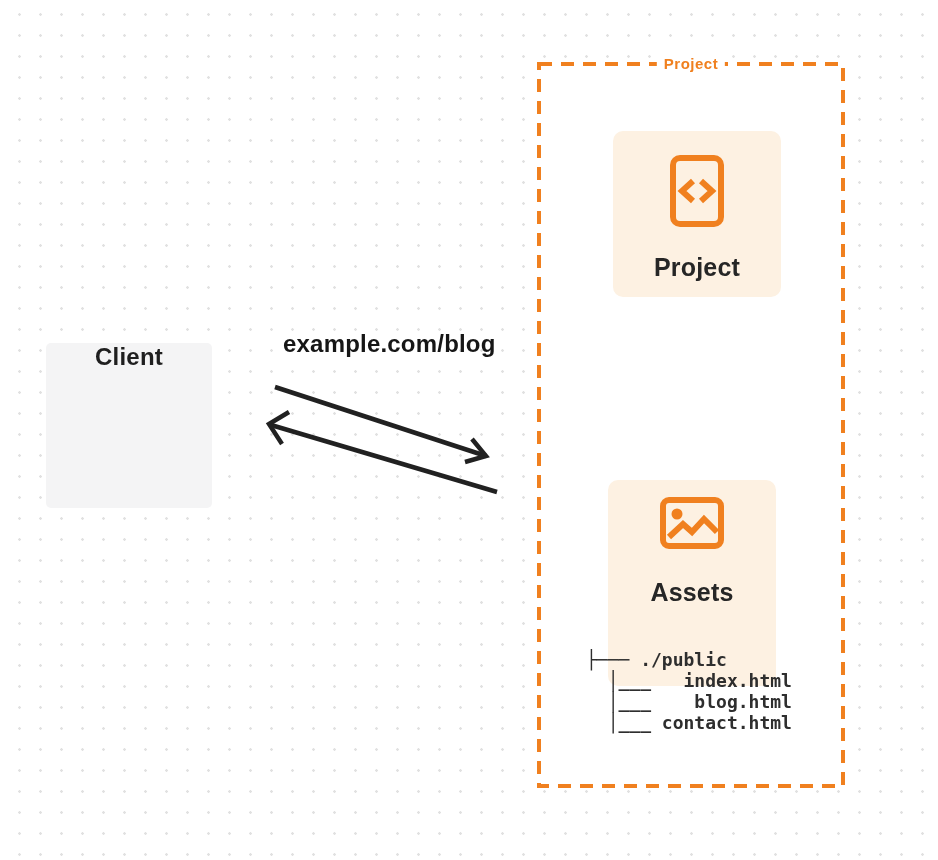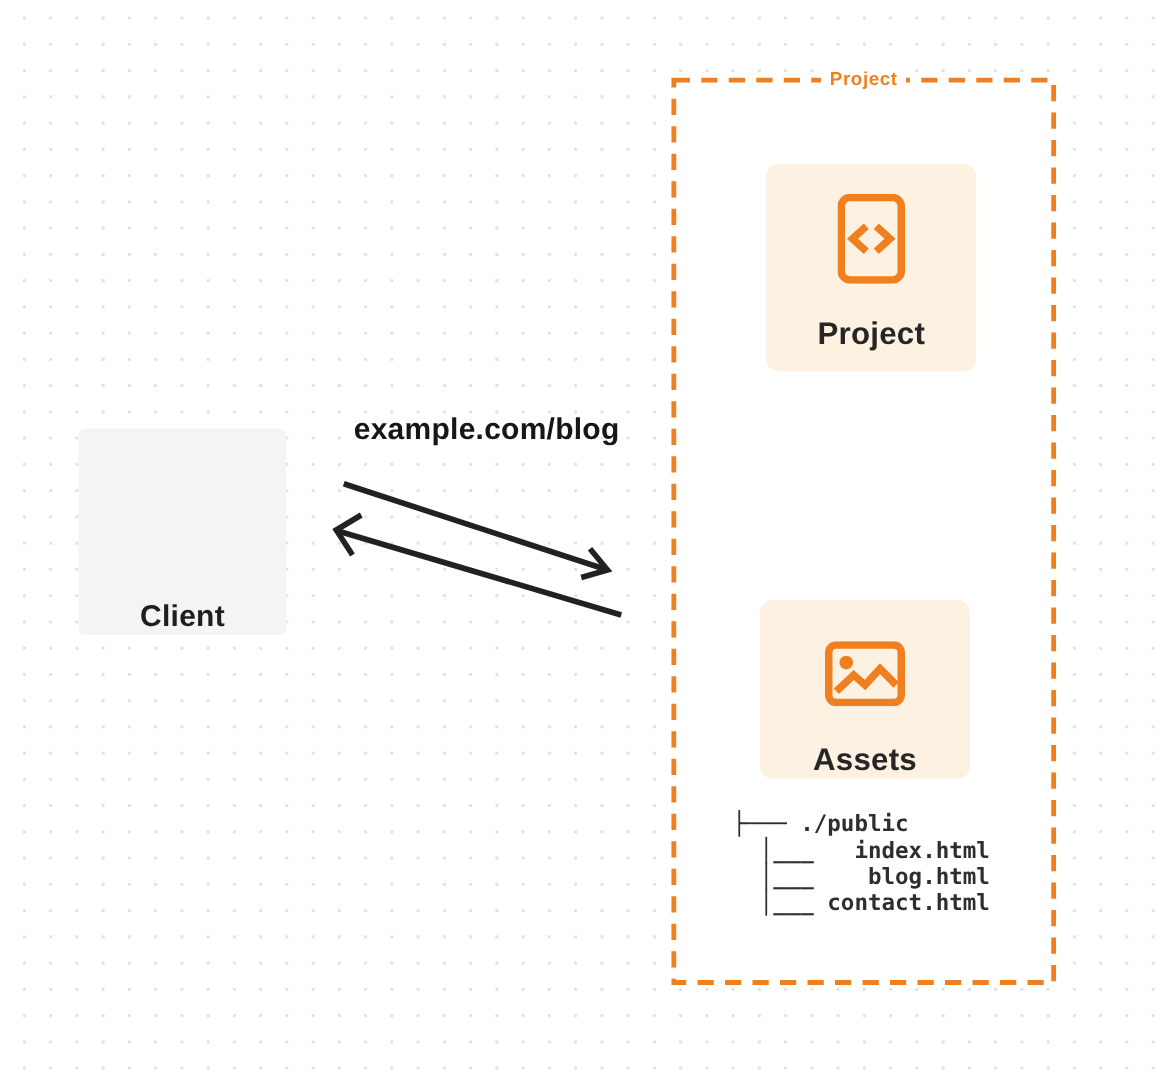--- a/index.html
+++ b/index.html
@@ -11,23 +11,23 @@
   }
   .canvas{
     position:relative;width:938px;height:860px;
     background-color:#ffffff;
     background-image:radial-gradient(circle,var(--dot,#e1e1e1) 1.3px,transparent 1.45px);
     background-size:21px 21px;
     background-position:9px 4px;
   }
   
   .client-box{
-    position:absolute;left:63px;top:343px;width:166px;height:165px;
+    position:absolute;left:46px;top:343px;width:166px;height:165px;
     background:var(--client-bg,#f4f4f5);border-radius:5px;
-    display:flex;align-items:flex-end;justify-content:center;
+    display:flex;align-items:flex-start;justify-content:center;
   }
   .client-box .label{
     font-size:24px;font-weight:700;color:#1f1f1f;letter-spacing:.2px;
   }
   
   .request-label{
     position:absolute;left:283px;top:330px;
     font-size:24px;font-weight:700;color:#161616;letter-spacing:.2px;
   }
   
@@ -41,21 +41,21 @@
     position:absolute;left:50%;top:-11px;transform:translateX(-50%);
     background:#ffffff;padding:0 7px;
     font-size:15px;font-weight:700;color:var(--orange,#f0801f);
     letter-spacing:.5px;white-space:nowrap;line-height:26px;
   }
   .card{
     position:absolute;background:var(--card-bg,#fdf1e2);border-radius:10px;
     display:flex;flex-direction:column;align-items:center;
   }
   .card.worker{left:76px;top:69px;width:168px;height:166px;padding-top:24px;gap:26px;box-sizing:border-box;}
-  .card.assets{left:71px;top:418px;width:168px;height:143px;padding-top:33px;gap:29px;box-sizing:border-box;}
+  .card.assets{left:71px;top:418px;width:168px;height:206px;padding-top:17px;gap:29px;box-sizing:border-box;}
   .card .card-label{font-size:25px;font-weight:700;color:#262626;letter-spacing:.2px;}
   .file-tree{
     position:absolute;left:49px;top:587px;margin:0;
     font-family:"DejaVu Sans Mono","Liberation Mono",monospace;
     font-size:18px;line-height:21px;font-weight:600;color:#2e2e2e;
     white-space:pre;
   }
 </style>
 </head>
 <body>

